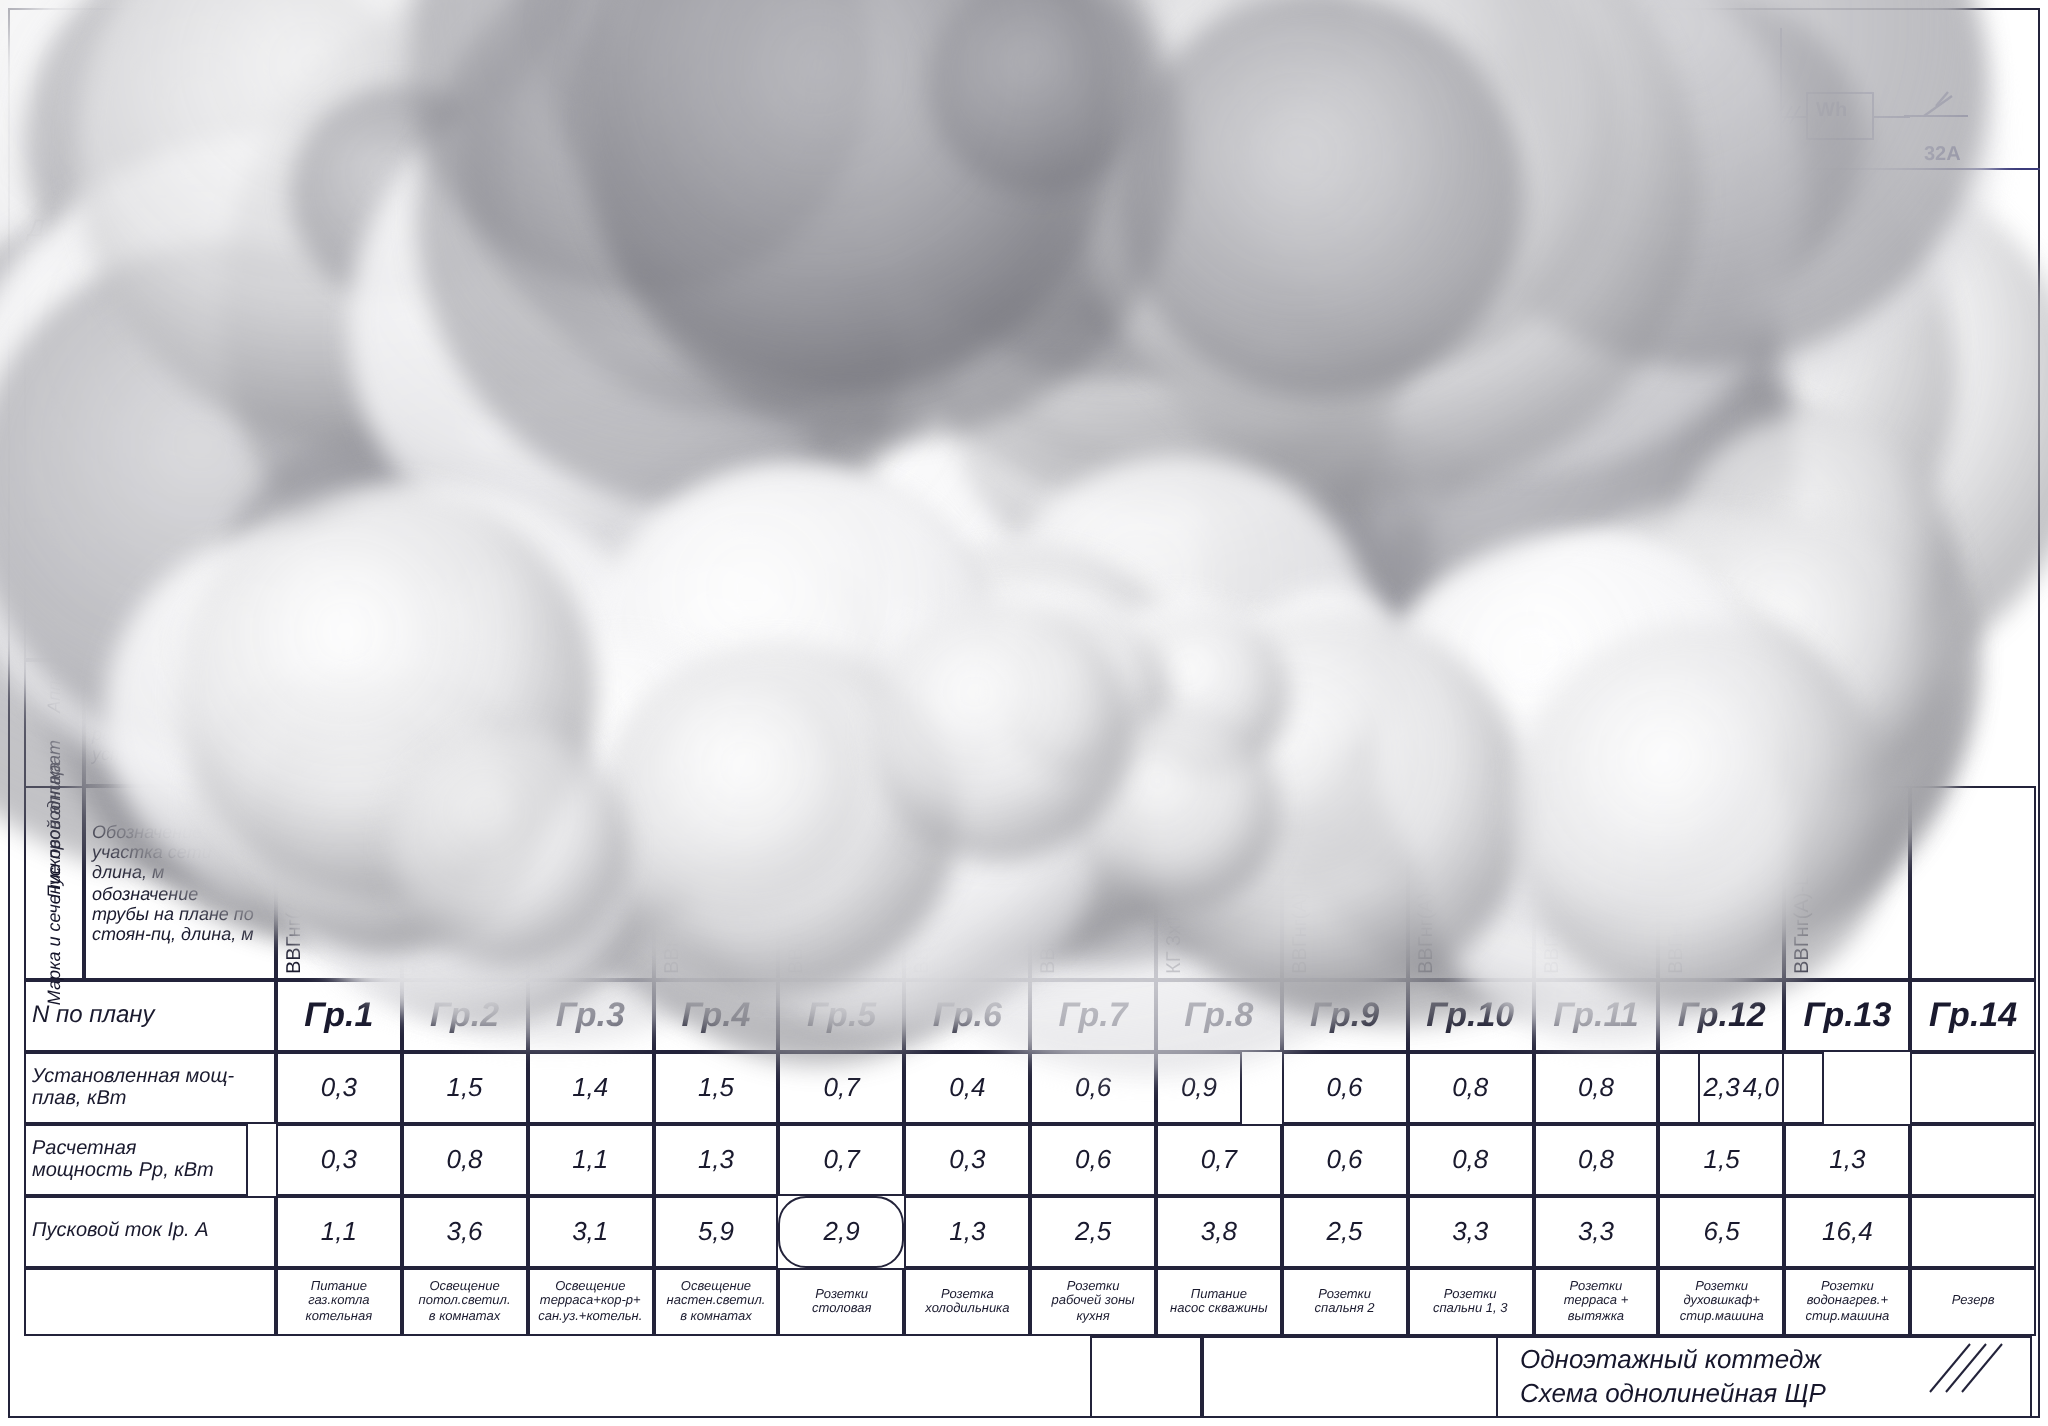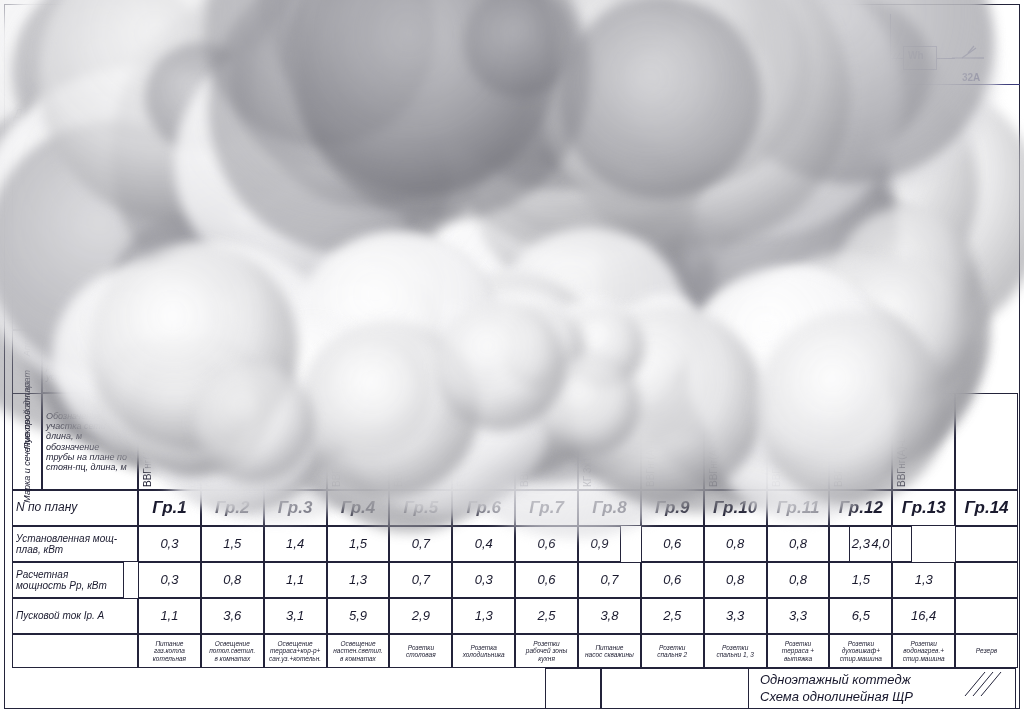--- a/index.html
+++ b/index.html
@@ -209,21 +209,21 @@
       <div class="cell num" style="left: 263.714px; top: 526px; width: 62.8571px; height: 36px;">1,4</div>
       <div class="cell num" style="left: 263.714px; top: 562px; width: 62.8571px; height: 36px;">1,1</div>
       <div class="cell num" style="left: 263.714px; top: 598px; width: 62.8571px; height: 36px;">3,1</div>
       <div class="cell head" style="left: 326.571px; top: 490px; width: 62.8571px; height: 36px;">Гр.4</div>
       <div class="cell num" style="left: 326.571px; top: 526px; width: 62.8571px; height: 36px;">1,5</div>
       <div class="cell num" style="left: 326.571px; top: 562px; width: 62.8571px; height: 36px;">1,3</div>
       <div class="cell num" style="left: 326.571px; top: 598px; width: 62.8571px; height: 36px;">5,9</div>
       <div class="cell head" style="left: 389.429px; top: 490px; width: 62.8571px; height: 36px;">Гр.5</div>
       <div class="cell num" style="left: 389.429px; top: 526px; width: 62.8571px; height: 36px;">0,7</div>
       <div class="cell num" style="left: 389.429px; top: 562px; width: 62.8571px; height: 36px;">0,7</div>
-      <div class="cell num" style="left: 389.429px; top: 598px; width: 62.8571px; height: 36px;">2,9</div>
+      <div class="cell num" style="left: 389.429px; top: 598px; width: 62.8571px; height: 36px; border-radius: 14px;">2,9</div>
       <div class="cell head" style="left: 452.286px; top: 490px; width: 62.8571px; height: 36px;">Гр.6</div>
       <div class="cell num" style="left: 452.286px; top: 526px; width: 62.8571px; height: 36px;">0,4</div>
       <div class="cell num" style="left: 452.286px; top: 562px; width: 62.8571px; height: 36px;">0,3</div>
       <div class="cell num" style="left: 452.286px; top: 598px; width: 62.8571px; height: 36px;">1,3</div>
       <div class="cell head" style="left: 515.143px; top: 490px; width: 62.8571px; height: 36px;">Гр.7</div>
       <div class="cell num" style="left: 515.143px; top: 526px; width: 62.8571px; height: 36px;">0,6</div>
       <div class="cell num" style="left: 515.143px; top: 562px; width: 62.8571px; height: 36px;">0,6</div>
       <div class="cell num" style="left: 515.143px; top: 598px; width: 62.8571px; height: 36px;">2,5</div>
       <div class="cell head" style="left: 578px; top: 490px; width: 62.8571px; height: 36px;">Гр.8</div>
       <div class="cell num" style="left: 578px; top: 526px; width: 43px; height: 36px;">0,9</div>

